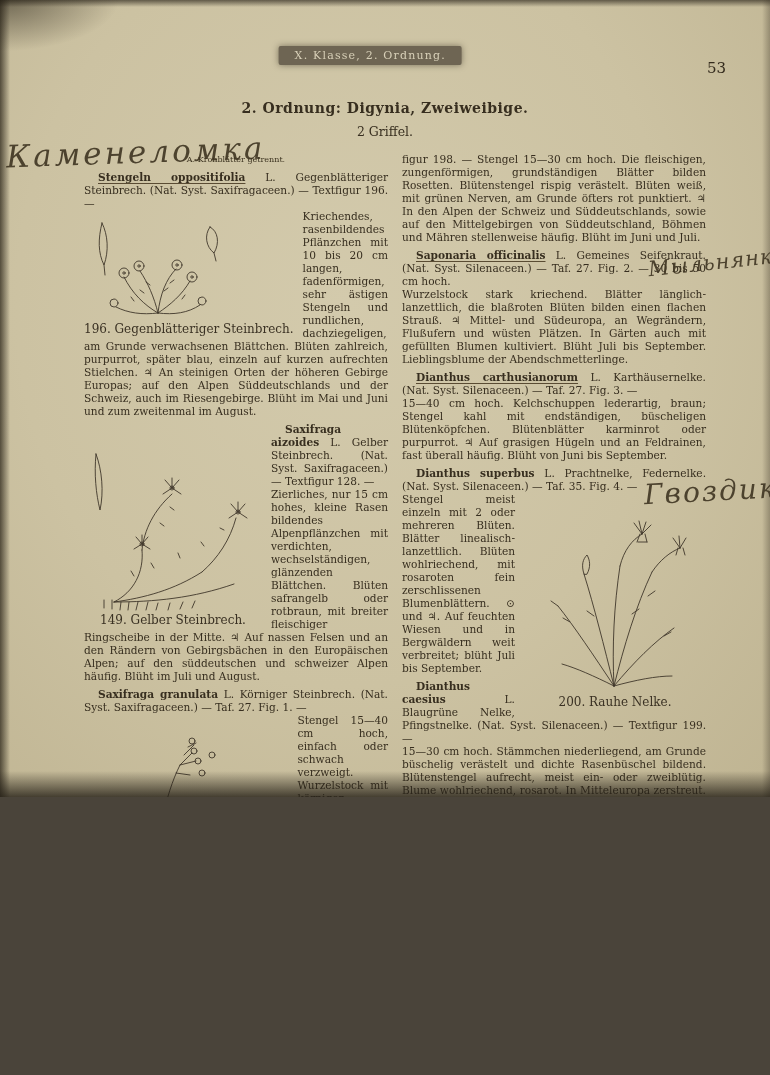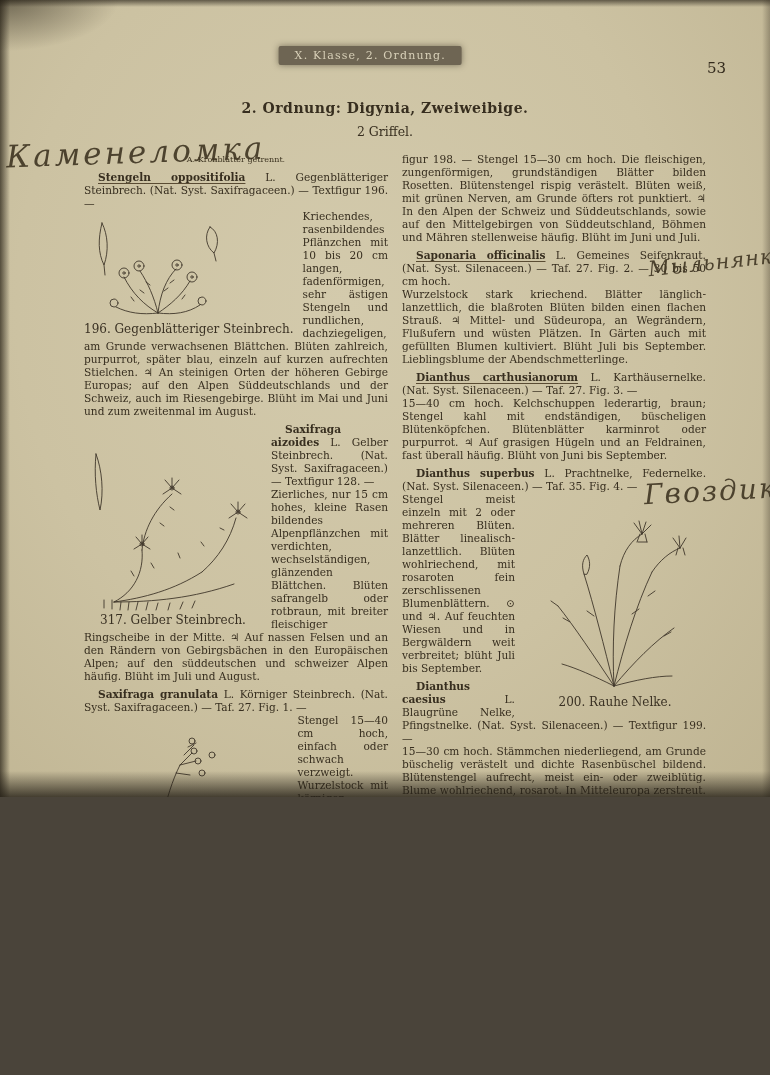--- a/index.html
+++ b/index.html
@@ -137,21 +137,21 @@
                   <path d="M154,86 l0,-10 M154,86 l9,6 M154,86 l-9,6 M154,86 l7,-8 M154,86 l-7,-8"></path>
                   <circle cx="154" cy="86" r="2"></circle>
                 </g>
               <g>
                   <path d="M58,118 l0,-9 M58,118 l8,5 M58,118 l-8,5 M58,118 l6,-7 M58,118 l-6,-7"></path>
                   <circle cx="58" cy="118" r="2"></circle>
                 </g>
               <path d="M20,182 l0,-8 M28,183 l0,-9 M36,184 l1,-8 M44,184 l1,-8 M52,184 l2,-8 M62,184 l2,-8 M72,184 l2,-7 M84,184 l2,-7 M96,183 l3,-7 M108,182 l3,-7"></path>
             </g>
           </svg>
-          <figcaption>317. Gelber Steinbrech.</figcaption>
+          <figcaption>149. Gelber Steinbrech.</figcaption>
         </figure>
         <p class="lead"><span class="sp">Saxifraga aizoides</span><span> L. Gelber Steinbrech. (Nat. Syst. Saxifragaceen.) — Textfigur 128. —</span></p>
         <p class="bodytext">Zierliches, nur 15 cm hohes, kleine Rasen bildendes Alpenpflänzchen mit verdichten, wechselständigen, glänzenden Blättchen. Blüten safrangelb oder rotbraun, mit breiter fleischiger Ringscheibe in der Mitte. ♃ Auf nassen Felsen und an den Rändern von Gebirgsbächen in den Europäischen Alpen; auf den süddeutschen und schweizer Alpen häufig. Blüht im Juli und August.</p>
       </div>
 
       <div class="section">
         <p class="lead"><span class="sp">Saxifraga granulata</span><span> L. Körniger Steinbrech. (Nat. Syst. Saxifragaceen.) — Taf. 27. Fig. 1. —</span></p>
         <figure class="figL">
           <svg width="166" height="214" viewBox="0 0 166 214">
             <g fill="none" stroke="#40372a" stroke-width="0.9" stroke-linecap="round">

